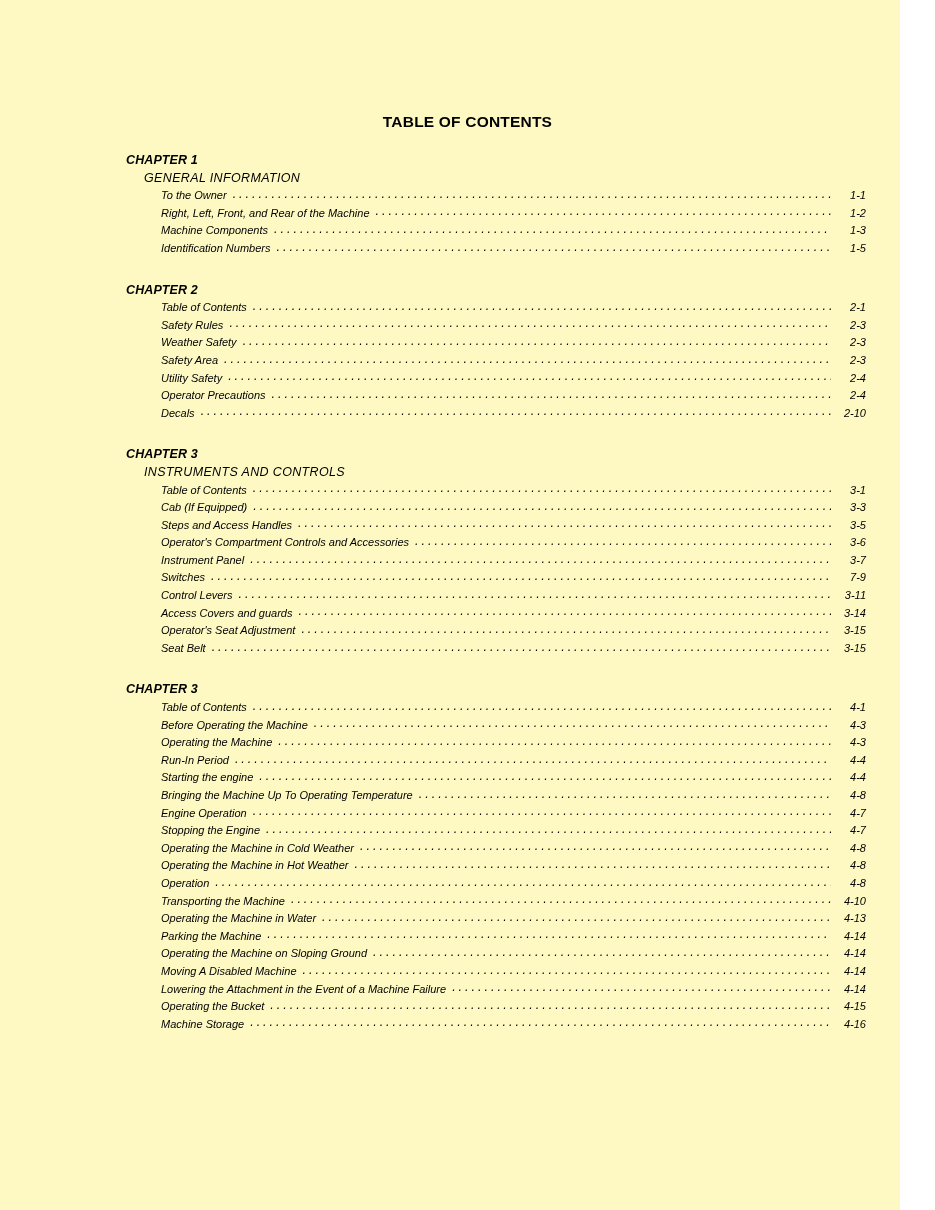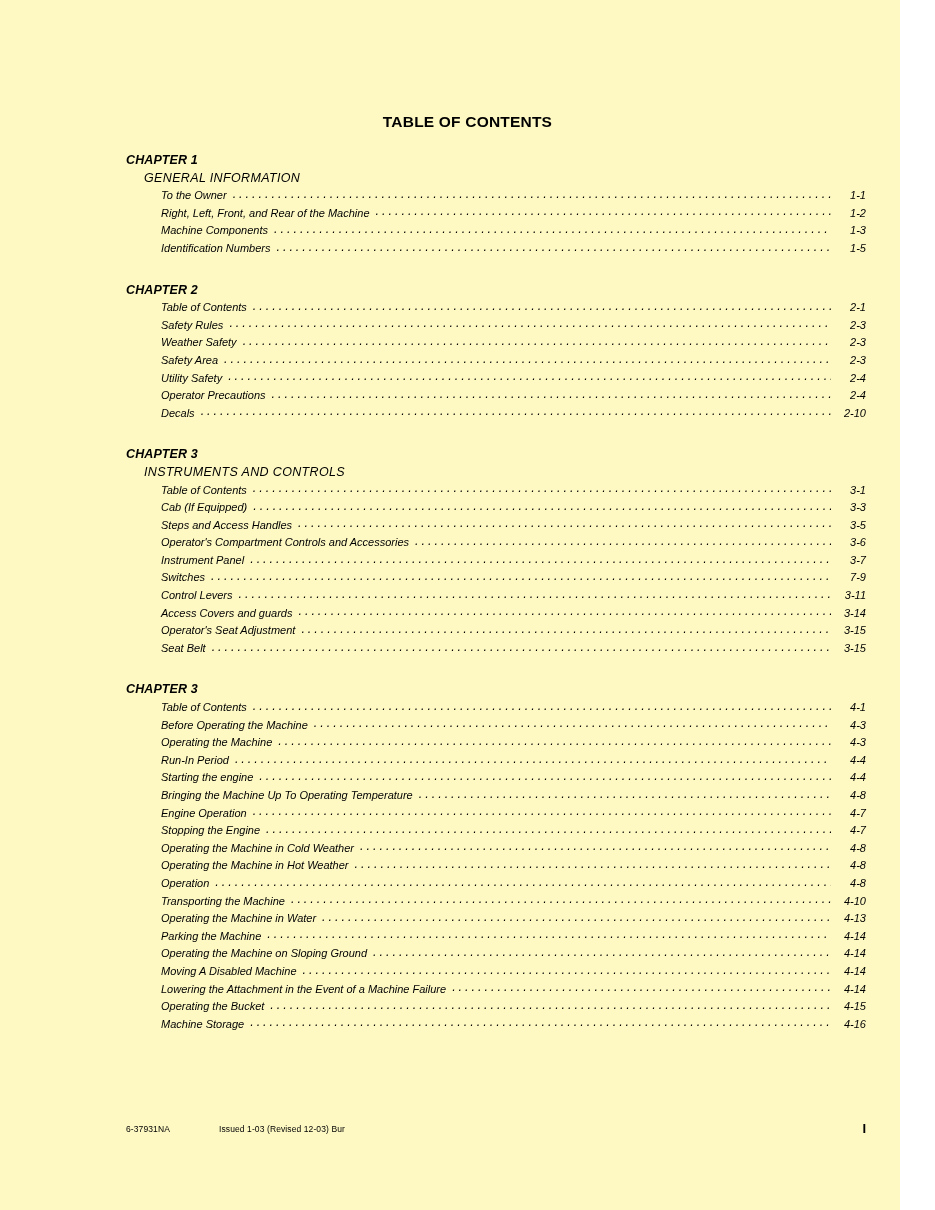--- a/index.html
+++ b/index.html
@@ -366,19 +366,14 @@
           </div>
           <div class="toc-entry">
             <span class="entry-label">Machine Storage</span>
             <span class="entry-leader"></span>
             <span class="entry-page">4-16</span>
           </div>
         </div>
       </div>
     </div>
 
-  <div id="footer">
-    <div id="footer-partno">6-37931NA</div>
-    <div id="footer-issue">Issued 1-03 (Revised 12-03)   Bur</div>
-    <div id="footer-pagenum">I</div>
-  </div>
 
 </div>
 
 </body></html>

